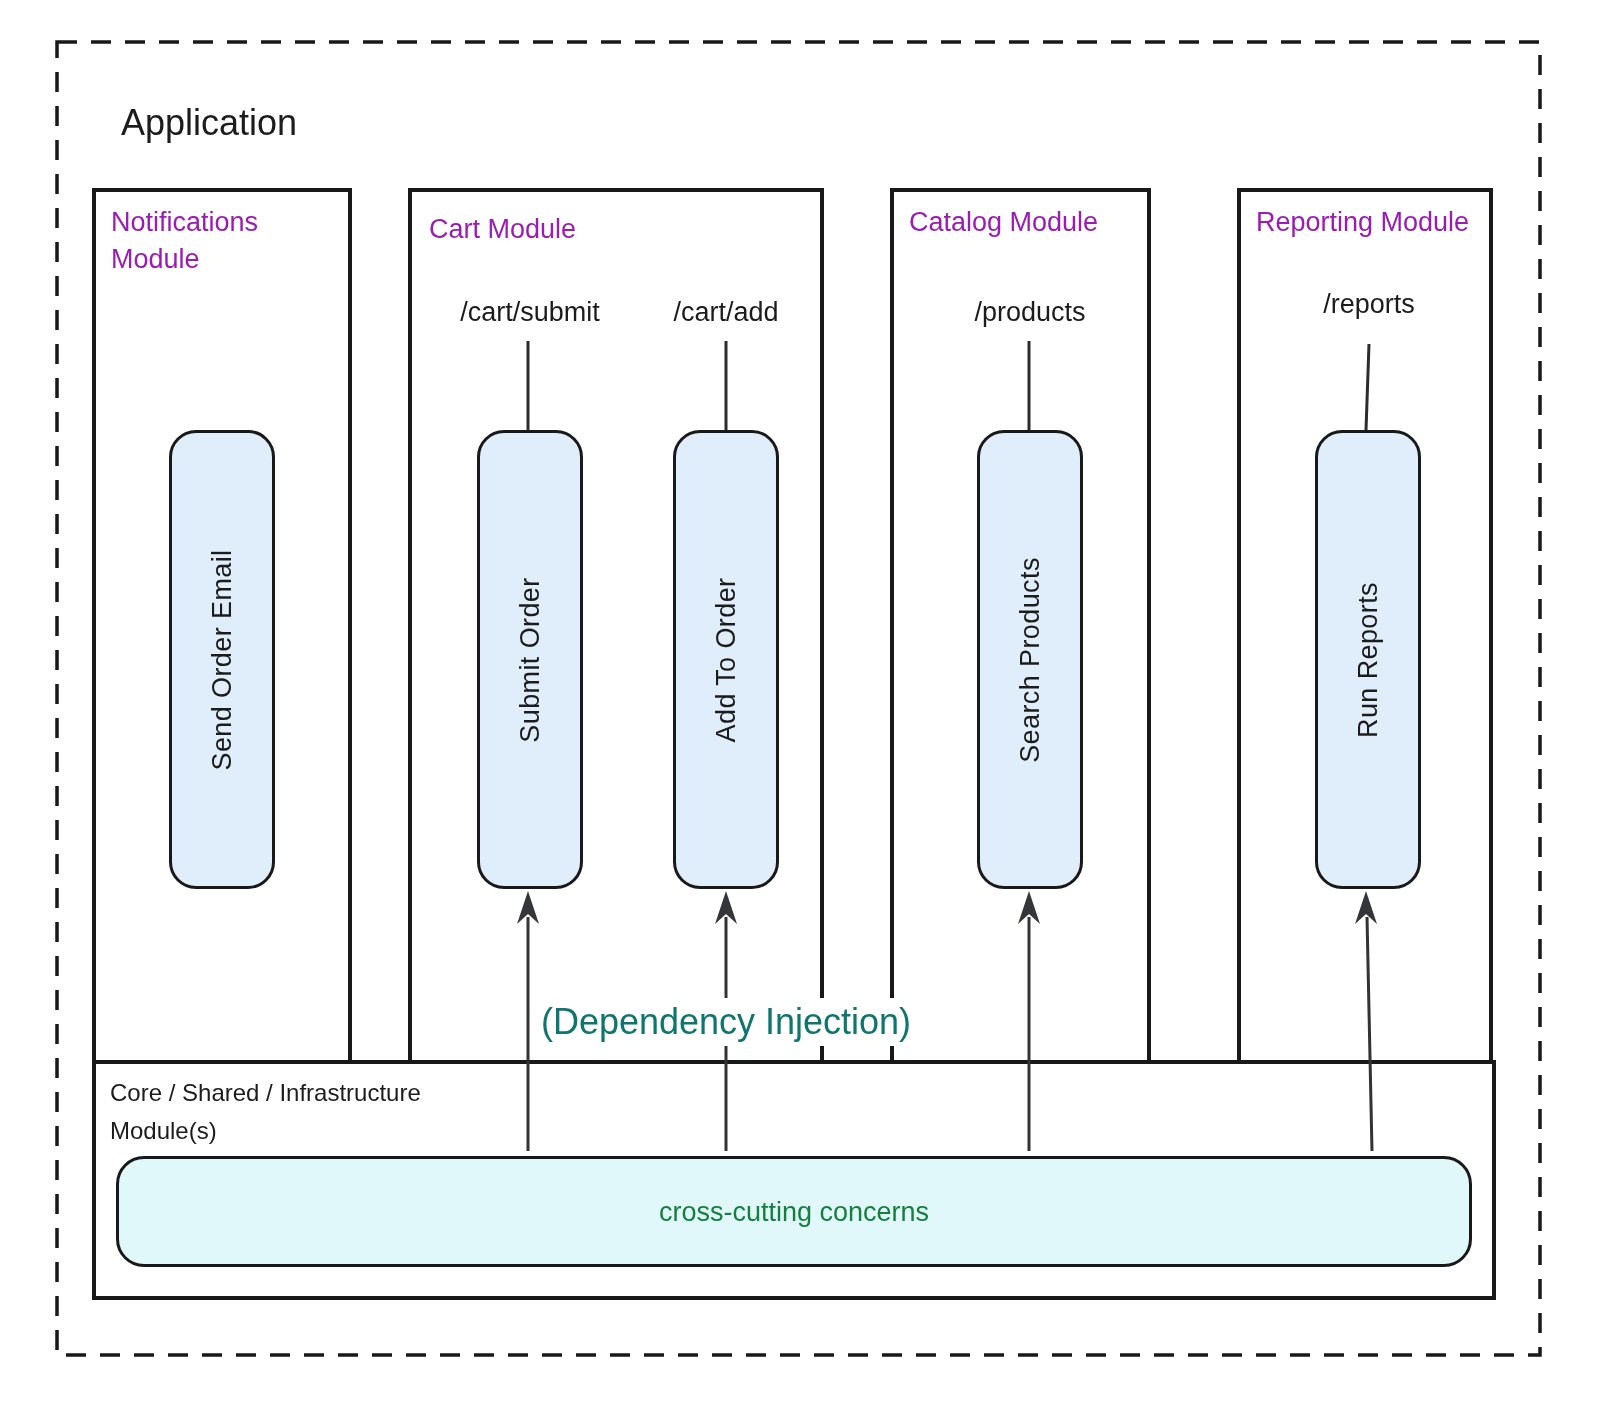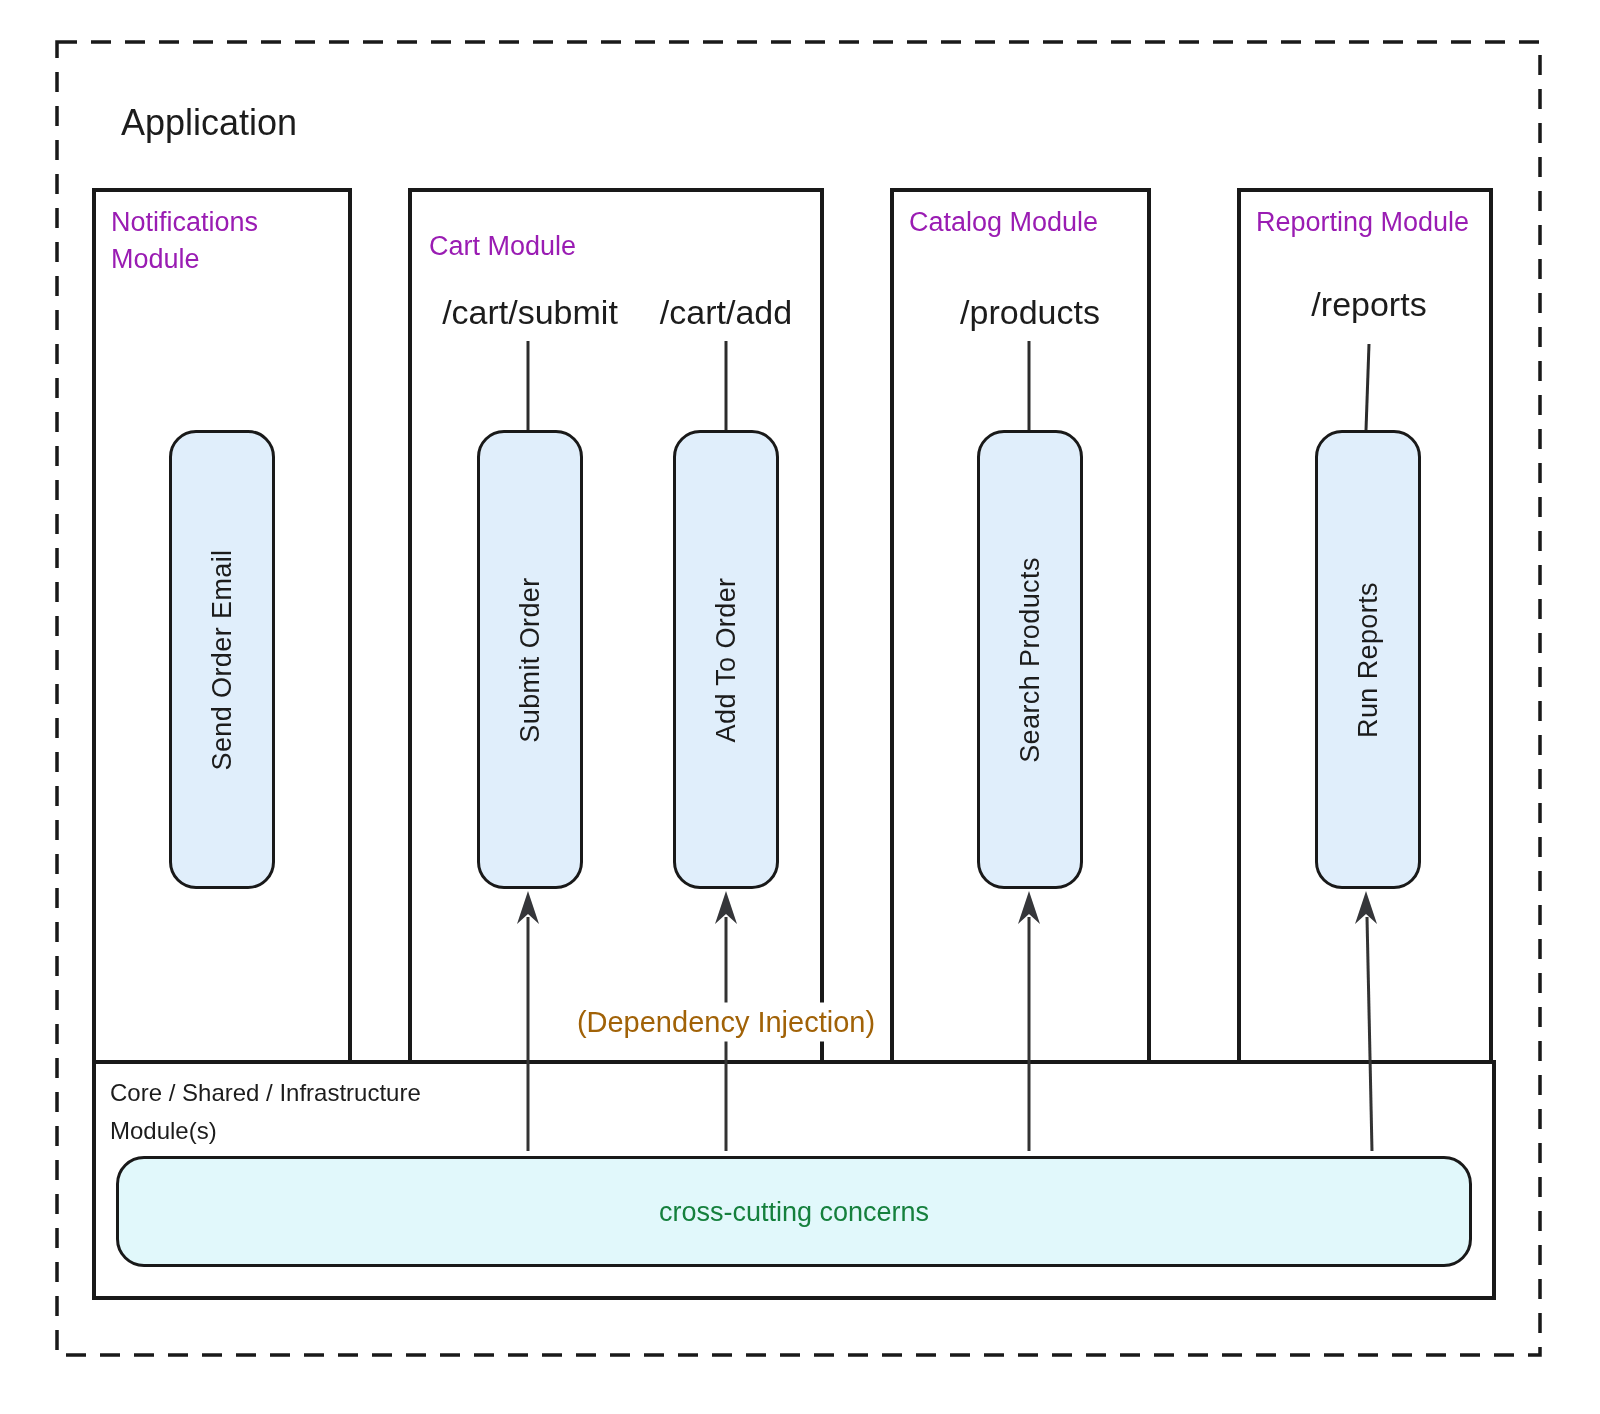--- a/index.html
+++ b/index.html
@@ -36,21 +36,21 @@
   .module-title {
     position: absolute;
     left: 15px; top: 12px;
     font-size: 27px;
     line-height: 37px;
     color: #9a1cb3;
   }
   .route-label {
     position: absolute;
     transform: translate(-50%, -50%);
-    font-size: 34px;
+    font-size: 27px;
     color: #1c1c1c;
     white-space: nowrap;
   }
   .pill {
     position: absolute;
     top: 430px;
     width: 106px;
     height: 459px;
     box-sizing: border-box;
     border: 3.5px solid #191919;
@@ -63,22 +63,22 @@
     transform: translate(-50%, -50%) rotate(-90deg);
     white-space: nowrap;
     font-size: 27px;
     letter-spacing: 0.4px;
     color: #1c1c1c;
   }
   .di-label {
     position: absolute;
     left: 726px; top: 1022px;
     transform: translate(-50%, -50%);
-    font-size: 29px;
-    color: #a16207;
+    font-size: 36px;
+    color: #0f766e;
     background: #ffffff;
     padding: 3px 10px;
     white-space: nowrap;
   }
   .core-box {
     position: absolute;
     left: 92px; top: 1060px;
     width: 1404px; height: 240px;
     box-sizing: border-box;
     border: 4px solid #191919;
@@ -117,21 +117,21 @@
 
 <div class="canvas">
 
   <div class="app-label">Application</div>
 
   <div class="module-box" style="left:92px; width:260px;">
     <div class="module-title">Notifications Module</div>
   </div>
 
   <div class="module-box" style="left:408px; width:416px;">
-    <div class="module-title" style="top:19px; left:17px;margin-top:17px;">Cart Module</div>
+    <div class="module-title" style="top:19px; left:17px;">Cart Module</div>
   </div>
 
   <div class="module-box" style="left:1237px; width:256px;">
     <div class="module-title">Reporting Module</div>
   </div>
 
   <div class="module-box" style="left:890px; width:261px;">
     <div class="module-title">Catalog Module</div>
   </div>
 

